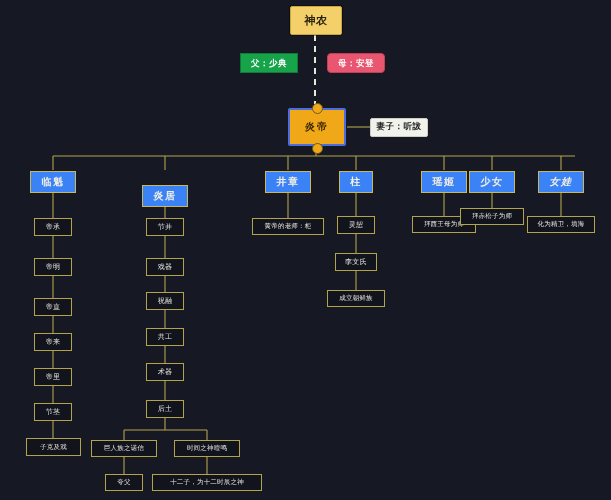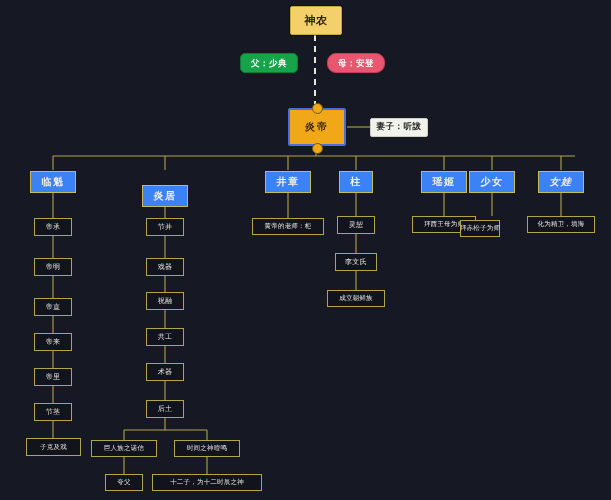--- a/index.html
+++ b/index.html
@@ -45,25 +45,25 @@
     background:#f0a818;
     border:2px solid #4a6ee0;
     color:#3a2600;
     font-weight:bold;
     font-size:10px;
     letter-spacing:2px;
     border-radius:2px;
   }
   .node.father{
     background:#17a34a;border:1px solid #0f7a36;color:#fff;font-weight:bold;
-    font-size:8.5px;border-radius:5px;
+    font-size:8.5px;border-radius:0;
   }
   .node.mother{
     background:#e8566f;border:1px solid #c43f56;color:#fff;font-weight:bold;
-    font-size:8.5px;border-radius:9px;
+    font-size:8.5px;border-radius:4px;
   }
   .node.spouse{
     background:#f2f2ec;border:1px solid #cfcdbe;color:#1a1a1a;font-weight:bold;
     font-size:8.5px;border-radius:2px;
   }
   .node.child{
     background:#3b82f6;border:1px solid #c9b95a;color:#f1efe4;
     font-weight:bold;font-size:10px;letter-spacing:1.5px;
   }
   .junction{
@@ -168,16 +168,16 @@
   <div class="node tiny" style="left:105px;top:474px;width:38px;height:17px;">夸父</div>
   <div class="node tiny" style="left:252px;top:218px;width:72px;height:17px;">黄帝的老师：柜</div>
 
   <div class="node tiny" style="left:152px;top:474px;width:110px;height:17px;">十二子，为十二时辰之神</div>
 
   <div class="node small" style="left:337px;top:216px;width:38px;height:18px;">灵恝</div>
   <div class="node small" style="left:335px;top:253px;width:42px;height:18px;">李文氏</div>
   <div class="node tiny" style="left:327px;top:290px;width:58px;height:17px;">成立朝鲜族</div>
 
   <div class="node tiny" style="left:412px;top:216px;width:64px;height:17px;">拜西王母为师</div>
-  <div class="node tiny" style="left:460px;top:220px;width:40px;height:17px;">拜赤松子为师</div>
+  <div class="node tiny" style="left:460px;top:208px;width:64px;height:17px;">拜赤松子为师</div>
   <div class="node tiny" style="left:527px;top:216px;width:68px;height:17px;">化为精卫，填海</div>
 
 </div>
 
 </body></html>

